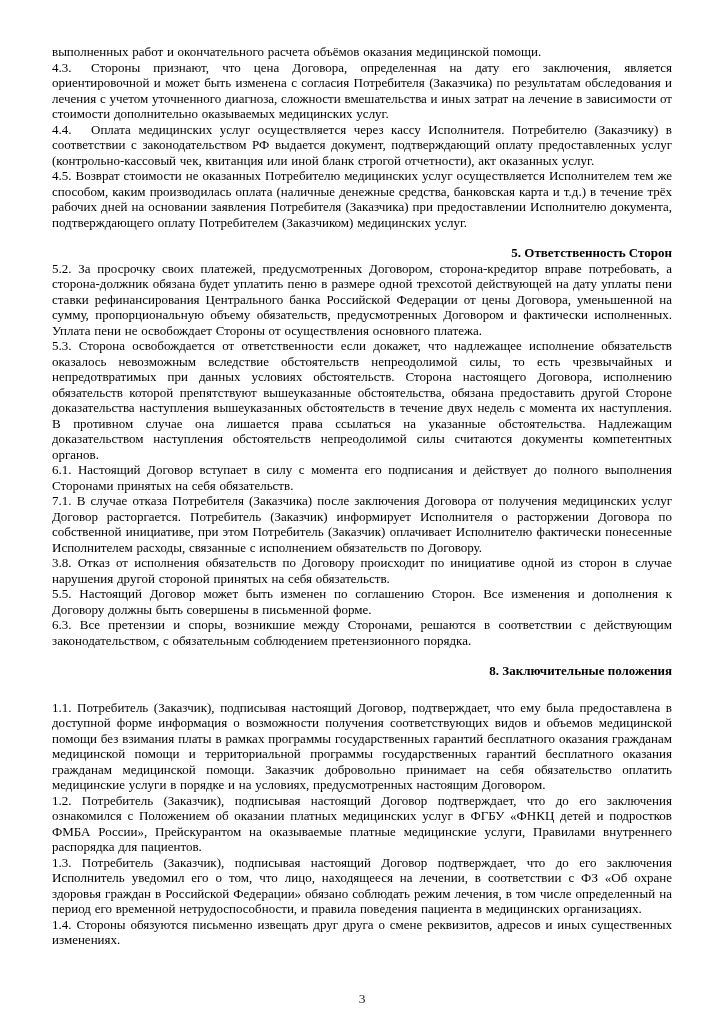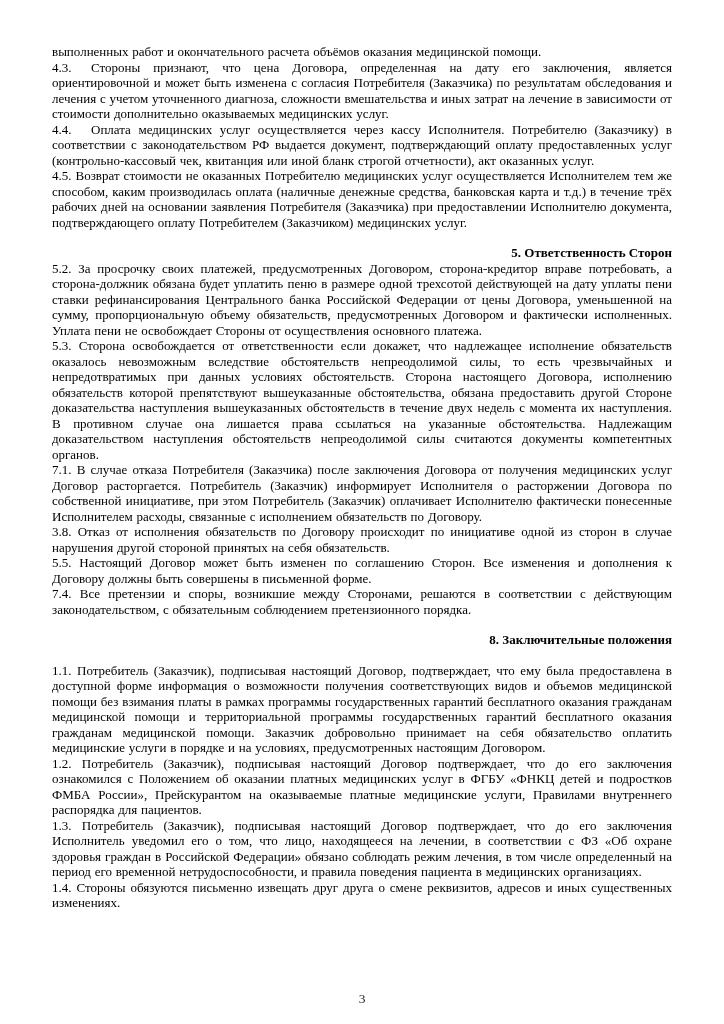--- a/index.html
+++ b/index.html
@@ -33,21 +33,21 @@
     word-spacing: 0.5px;
   }
   .heading {
     margin: 15px 0 0 0;
     font-size: 13px;
     line-height: 15.5px;
     text-align: right;
     font-weight: bold;
   }
   .heading.gap-after {
-    margin-bottom: 15px;
+    margin-bottom: 21px;
   }
   .page-number {
     position: absolute;
     bottom: 18px;
     left: 0;
     width: 724px;
     text-align: center;
     font-size: 13.5px;
     line-height: 15px;
     color: #1a1a1a;
@@ -60,25 +60,26 @@
   <div class="content">
     <p class="para">выполненных работ и окончательного расчета объёмов оказания медицинской помощи.</p>
     <p class="para">4.3.  Стороны признают, что цена Договора, определенная на дату его заключения, является ориентировочной и может быть изменена с согласия Потребителя (Заказчика) по результатам обследования и лечения с учетом уточненного диагноза, сложности вмешательства и иных затрат на лечение в зависимости от стоимости дополнительно оказываемых медицинских услуг.</p>
     <p class="para">4.4.  Оплата медицинских услуг осуществляется через кассу Исполнителя. Потребителю (Заказчику) в соответствии с законодательством РФ выдается документ, подтверждающий оплату предоставленных услуг (контрольно-кассовый чек, квитанция или иной бланк строгой отчетности), акт оказанных услуг.</p>
     <p class="para">4.5. Возврат стоимости не оказанных Потребителю медицинских услуг осуществляется Исполнителем тем же способом, каким производилась оплата (наличные денежные средства, банковская карта и т.д.) в течение трёх рабочих дней на основании заявления Потребителя (Заказчика) при предоставлении Исполнителю документа, подтверждающего оплату Потребителем (Заказчиком) медицинских услуг.</p>
 
     <h3 class="heading">5. Ответственность Сторон</h3>
     <p class="para">5.2. За просрочку своих платежей, предусмотренных Договором, сторона-кредитор вправе потребовать, а сторона-должник обязана будет уплатить пеню в размере одной трехсотой действующей на дату уплаты пени ставки рефинансирования Центрального банка Российской Федерации от цены Договора, уменьшенной на сумму, пропорциональную объему обязательств, предусмотренных Договором и фактически исполненных. Уплата пени не освобождает Стороны от осуществления основного платежа.</p>
     <p class="para">5.3. Сторона освобождается от ответственности если докажет, что надлежащее исполнение обязательств оказалось невозможным вследствие обстоятельств непреодолимой силы, то есть чрезвычайных и непредотвратимых при данных условиях обстоятельств. Сторона настоящего Договора, исполнению обязательств которой препятствуют вышеуказанные обстоятельства, обязана предоставить другой Стороне доказательства наступления вышеуказанных обстоятельств в течение двух недель с момента их наступления. В противном случае она лишается права ссылаться на указанные обстоятельства. Надлежащим доказательством наступления обстоятельств непреодолимой силы считаются документы компетентных органов.</p>
 
+    <p class="para">6.1. Настоящий Договор вступает в силу с момента его подписания и действует до полного выполнения Сторонами принятых на себя обязательств.</p>
 
     <p class="para">7.1. В случае отказа Потребителя (Заказчика) после заключения Договора от получения медицинских услуг Договор расторгается. Потребитель (Заказчик) информирует Исполнителя о расторжении Договора по собственной инициативе, при этом Потребитель (Заказчик) оплачивает Исполнителю фактически понесенные Исполнителем расходы, связанные с исполнением обязательств по Договору.</p>
     <p class="para">3.8. Отказ от исполнения обязательств по Договору происходит по инициативе одной из сторон в случае нарушения другой стороной принятых на себя обязательств.</p>
     <p class="para">5.5. Настоящий Договор может быть изменен по соглашению Сторон. Все изменения и дополнения к Договору должны быть совершены в письменной форме.</p>
-    <p class="para">7.4. Все претензии и споры, возникшие между Сторонами, решаются в соответствии с действующим законодательством, с обязательным соблюдением претензионного порядка.</p>
+    <p class="para">6.3. Все претензии и споры, возникшие между Сторонами, решаются в соответствии с действующим законодательством, с обязательным соблюдением претензионного порядка.</p>
 
     <h3 class="heading gap-after">8. Заключительные положения</h3>
     <p class="para">1.1. Потребитель (Заказчик), подписывая настоящий Договор, подтверждает, что ему была предоставлена в доступной форме информация о возможности получения соответствующих видов и объемов медицинской помощи без взимания платы в рамках программы государственных гарантий бесплатного оказания гражданам медицинской помощи и территориальной программы государственных гарантий бесплатного оказания гражданам медицинской помощи. Заказчик добровольно принимает на себя обязательство оплатить медицинские услуги в порядке и на условиях, предусмотренных настоящим Договором.</p>
     <p class="para">1.2. Потребитель (Заказчик), подписывая настоящий Договор подтверждает, что до его заключения ознакомился с Положением об оказании платных медицинских услуг в ФГБУ «ФНКЦ детей и подростков ФМБА России», Прейскурантом на оказываемые платные медицинские услуги, Правилами внутреннего распорядка для пациентов.</p>
     <p class="para">1.3. Потребитель (Заказчик), подписывая настоящий Договор подтверждает, что до его заключения Исполнитель уведомил его о том, что лицо, находящееся на лечении, в соответствии с ФЗ «Об охране здоровья граждан в Российской Федерации» обязано соблюдать режим лечения, в том числе определенный на период его временной нетрудоспособности, и правила поведения пациента в медицинских организациях.</p>
     <p class="para">1.4. Стороны обязуются письменно извещать друг друга о смене реквизитов, адресов и иных существенных изменениях.</p>
   </div>
 
   <div class="page-number">3</div>
 </div>

